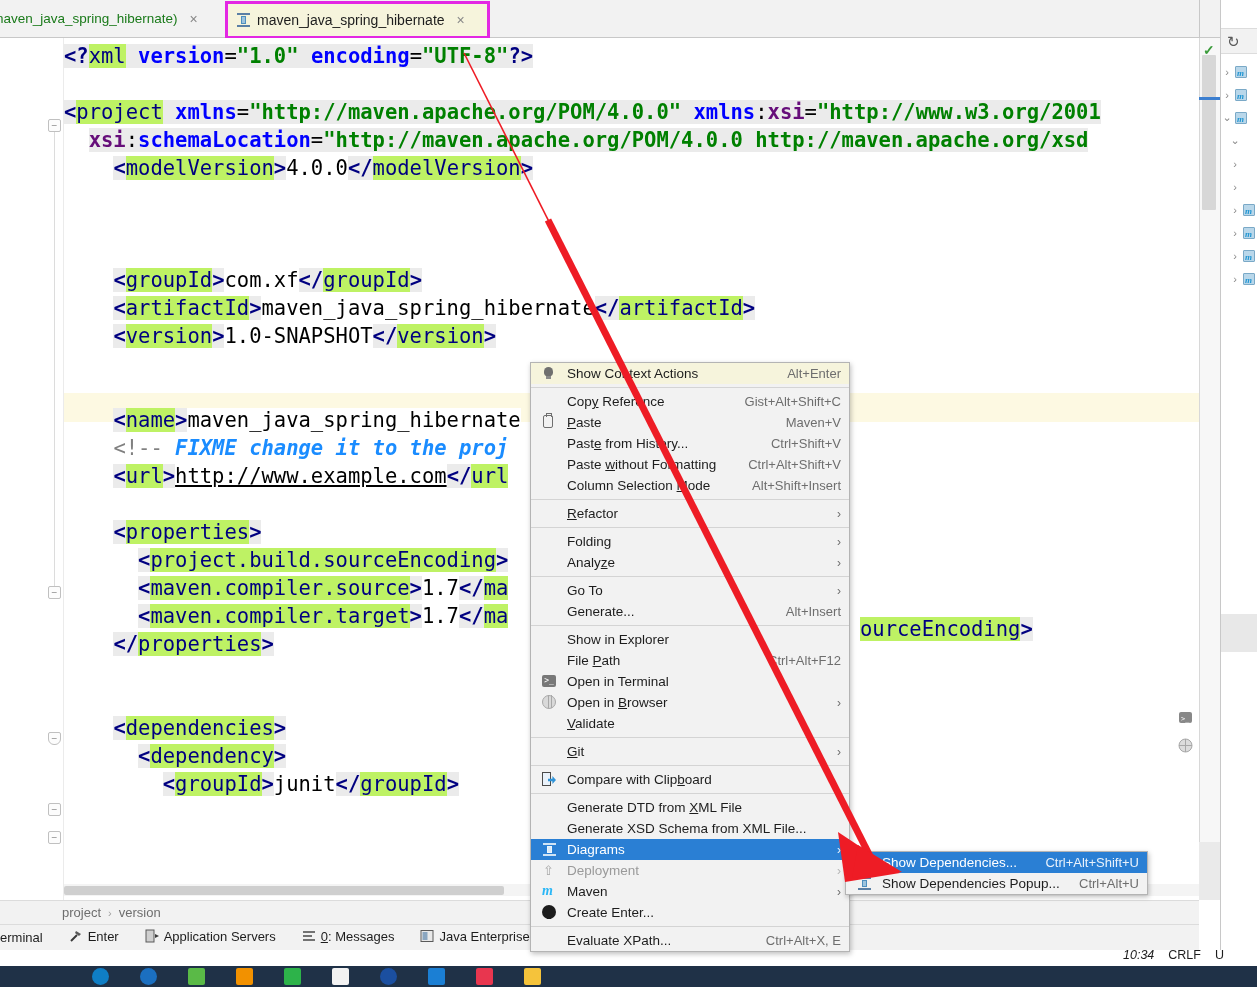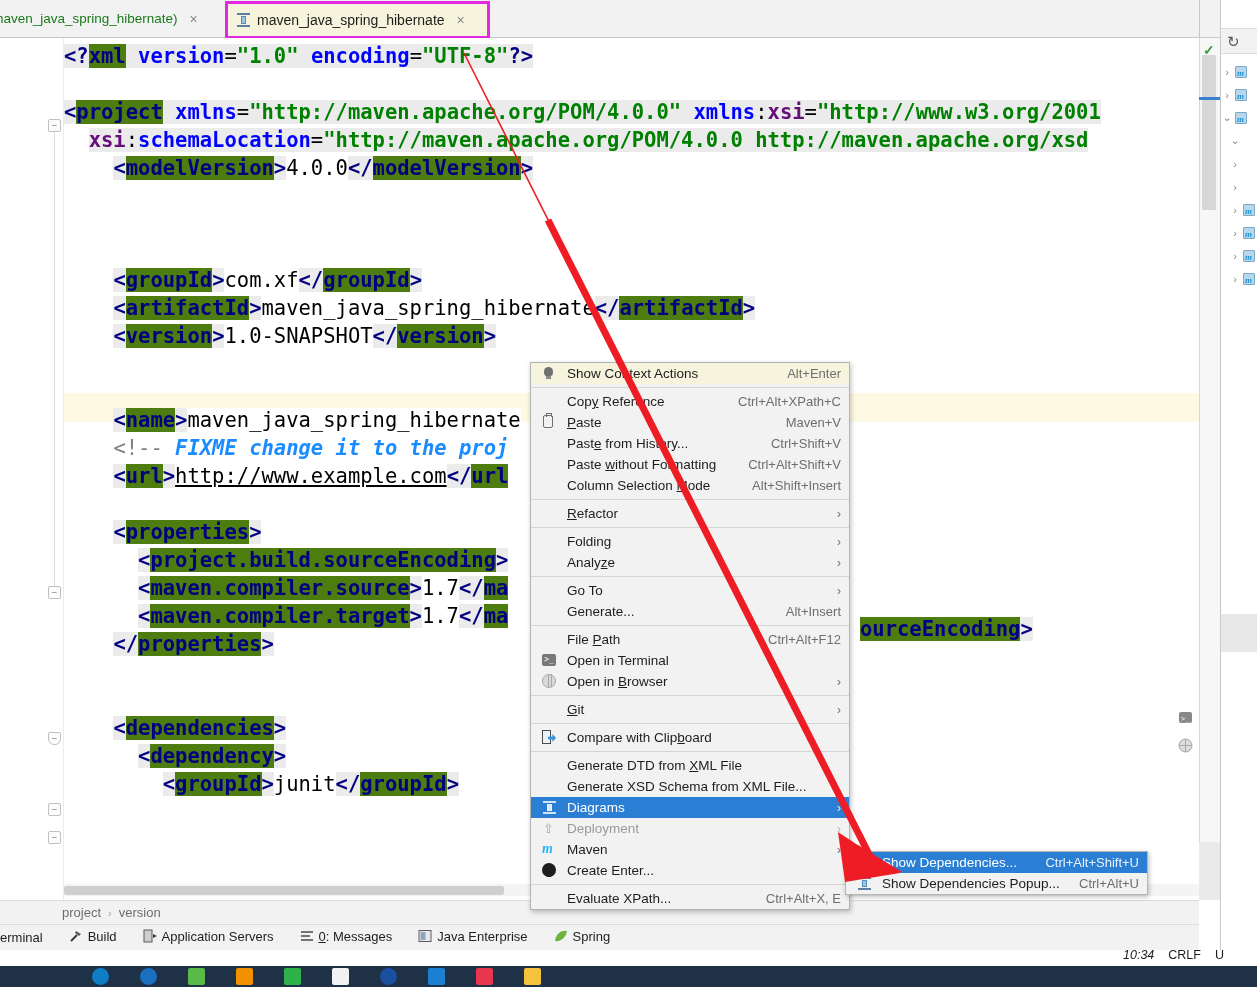--- a/index.html
+++ b/index.html
@@ -61,21 +61,21 @@
   }
   .foldline{ position:absolute; left:54px; width:1px; background:#dcdcdc; }
 
   #code{
     position:absolute; left:64px; top:0; width:1135px; height:862px;
     font-family:"DejaVu Sans Mono", monospace;
     font-size:20.5px; line-height:28px; white-space:pre;
     color:#000; letter-spacing:0px;
   }
   .ln{ position:absolute; left:0; height:28px; }
-  .tg{ color:#000080; font-weight:bold; background:#4d7c0f; }
+  .tg{ color:#000080; font-weight:normal; background:#bef264; }
   .an{ color:#0000ff; font-weight:bold; background:#ebebeb;}
   .ns{ color:#660e7a; font-weight:bold; background:#ebebeb;}
   .av{ color:#008000; font-weight:bold; background:#ebebeb;}
   .tx{ color:#000; background:#fff;}
   .cm{ color:#1a8cff; font-weight:bold; font-style:italic; }
   .cmd{ color:#808080; }
   .eq{ color:#000; background:#ebebeb;}
   .brk{ color:#000080; font-weight:bold; background:#ebebeb;}
   .lnk{ text-decoration:underline; }
   #hl-line{
@@ -289,21 +289,21 @@
 
     <span>erminal</span>
   </div>
   <div class="tw">
     <span>
       <svg width="14" height="14" viewBox="0 0 14 14">
           <path d="M2 12 L8 6" stroke="#3a3a3a" stroke-width="2" fill="none"></path>
           <path d="M7 2 L12 5 L10 7 L6 4 Z" fill="#5a5a5a"></path>
         </svg>
     </span>
-    <span>Build</span>
+    <span>Enter</span>
   </div>
   <div class="tw">
     <span>
       <svg width="14" height="14" viewBox="0 0 14 14">
           <rect x="1" y="1" width="8" height="12" fill="#cfcfcf" stroke="#5a5a5a"></rect>
           <path d="M10 5 l4 2 l-4 2 z" fill="#3a3a3a"></path>
         </svg>
     </span>
     <span>Application Servers</span>
   </div>
@@ -408,21 +408,21 @@
 
 <div id="ctxmenu">
     <div class="mi hdr">
       <span class="ic-bulb"></span>
       <span class="lbl">Show Context Actions</span>
       <span class="acc">Alt+Enter</span>
     </div>
     <div class="msep"></div>
     <div class="mi">
       <span class="lbl">Cop<u>y</u> Reference</span>
-      <span class="acc">Ctrl+Alt+XPath+C</span>
+      <span class="acc">Gist+Alt+Shift+C</span>
     </div>
     <div class="mi">
       <span class="ic-clip"></span>
       <span class="lbl"><u>P</u>aste</span>
       <span class="acc">Maven+V</span>
     </div>
     <div class="mi">
       <span class="lbl">Past<u>e</u> from History...</span>
       <span class="acc">Ctrl+Shift+V</span>
     </div>
@@ -452,31 +452,37 @@
     <div class="mi">
       <span class="lbl">Go To</span>
       <span class="arr">›</span>
     </div>
     <div class="mi">
       <span class="lbl">Generate...</span>
       <span class="acc">Alt+Insert</span>
     </div>
     <div class="msep"></div>
     <div class="mi">
+      <span class="lbl">Show in Explorer</span>
+    </div>
+    <div class="mi">
       <span class="lbl">File <u>P</u>ath</span>
       <span class="acc">Ctrl+Alt+F12</span>
     </div>
     <div class="mi">
       <span class="ic-term">&gt;_</span>
       <span class="lbl">Open in Terminal</span>
     </div>
     <div class="mi">
       <span class="ic-globe"></span>
       <span class="lbl">Open in <u>B</u>rowser</span>
       <span class="arr">›</span>
+    </div>
+    <div class="mi">
+      <span class="lbl"><u>V</u>alidate</span>
     </div>
     <div class="msep"></div>
     <div class="mi">
       <span class="lbl"><u>G</u>it</span>
       <span class="arr">›</span>
     </div>
     <div class="msep"></div>
     <div class="mi">
       <span class="ic-cmp">
         <i class="p1"></i>

